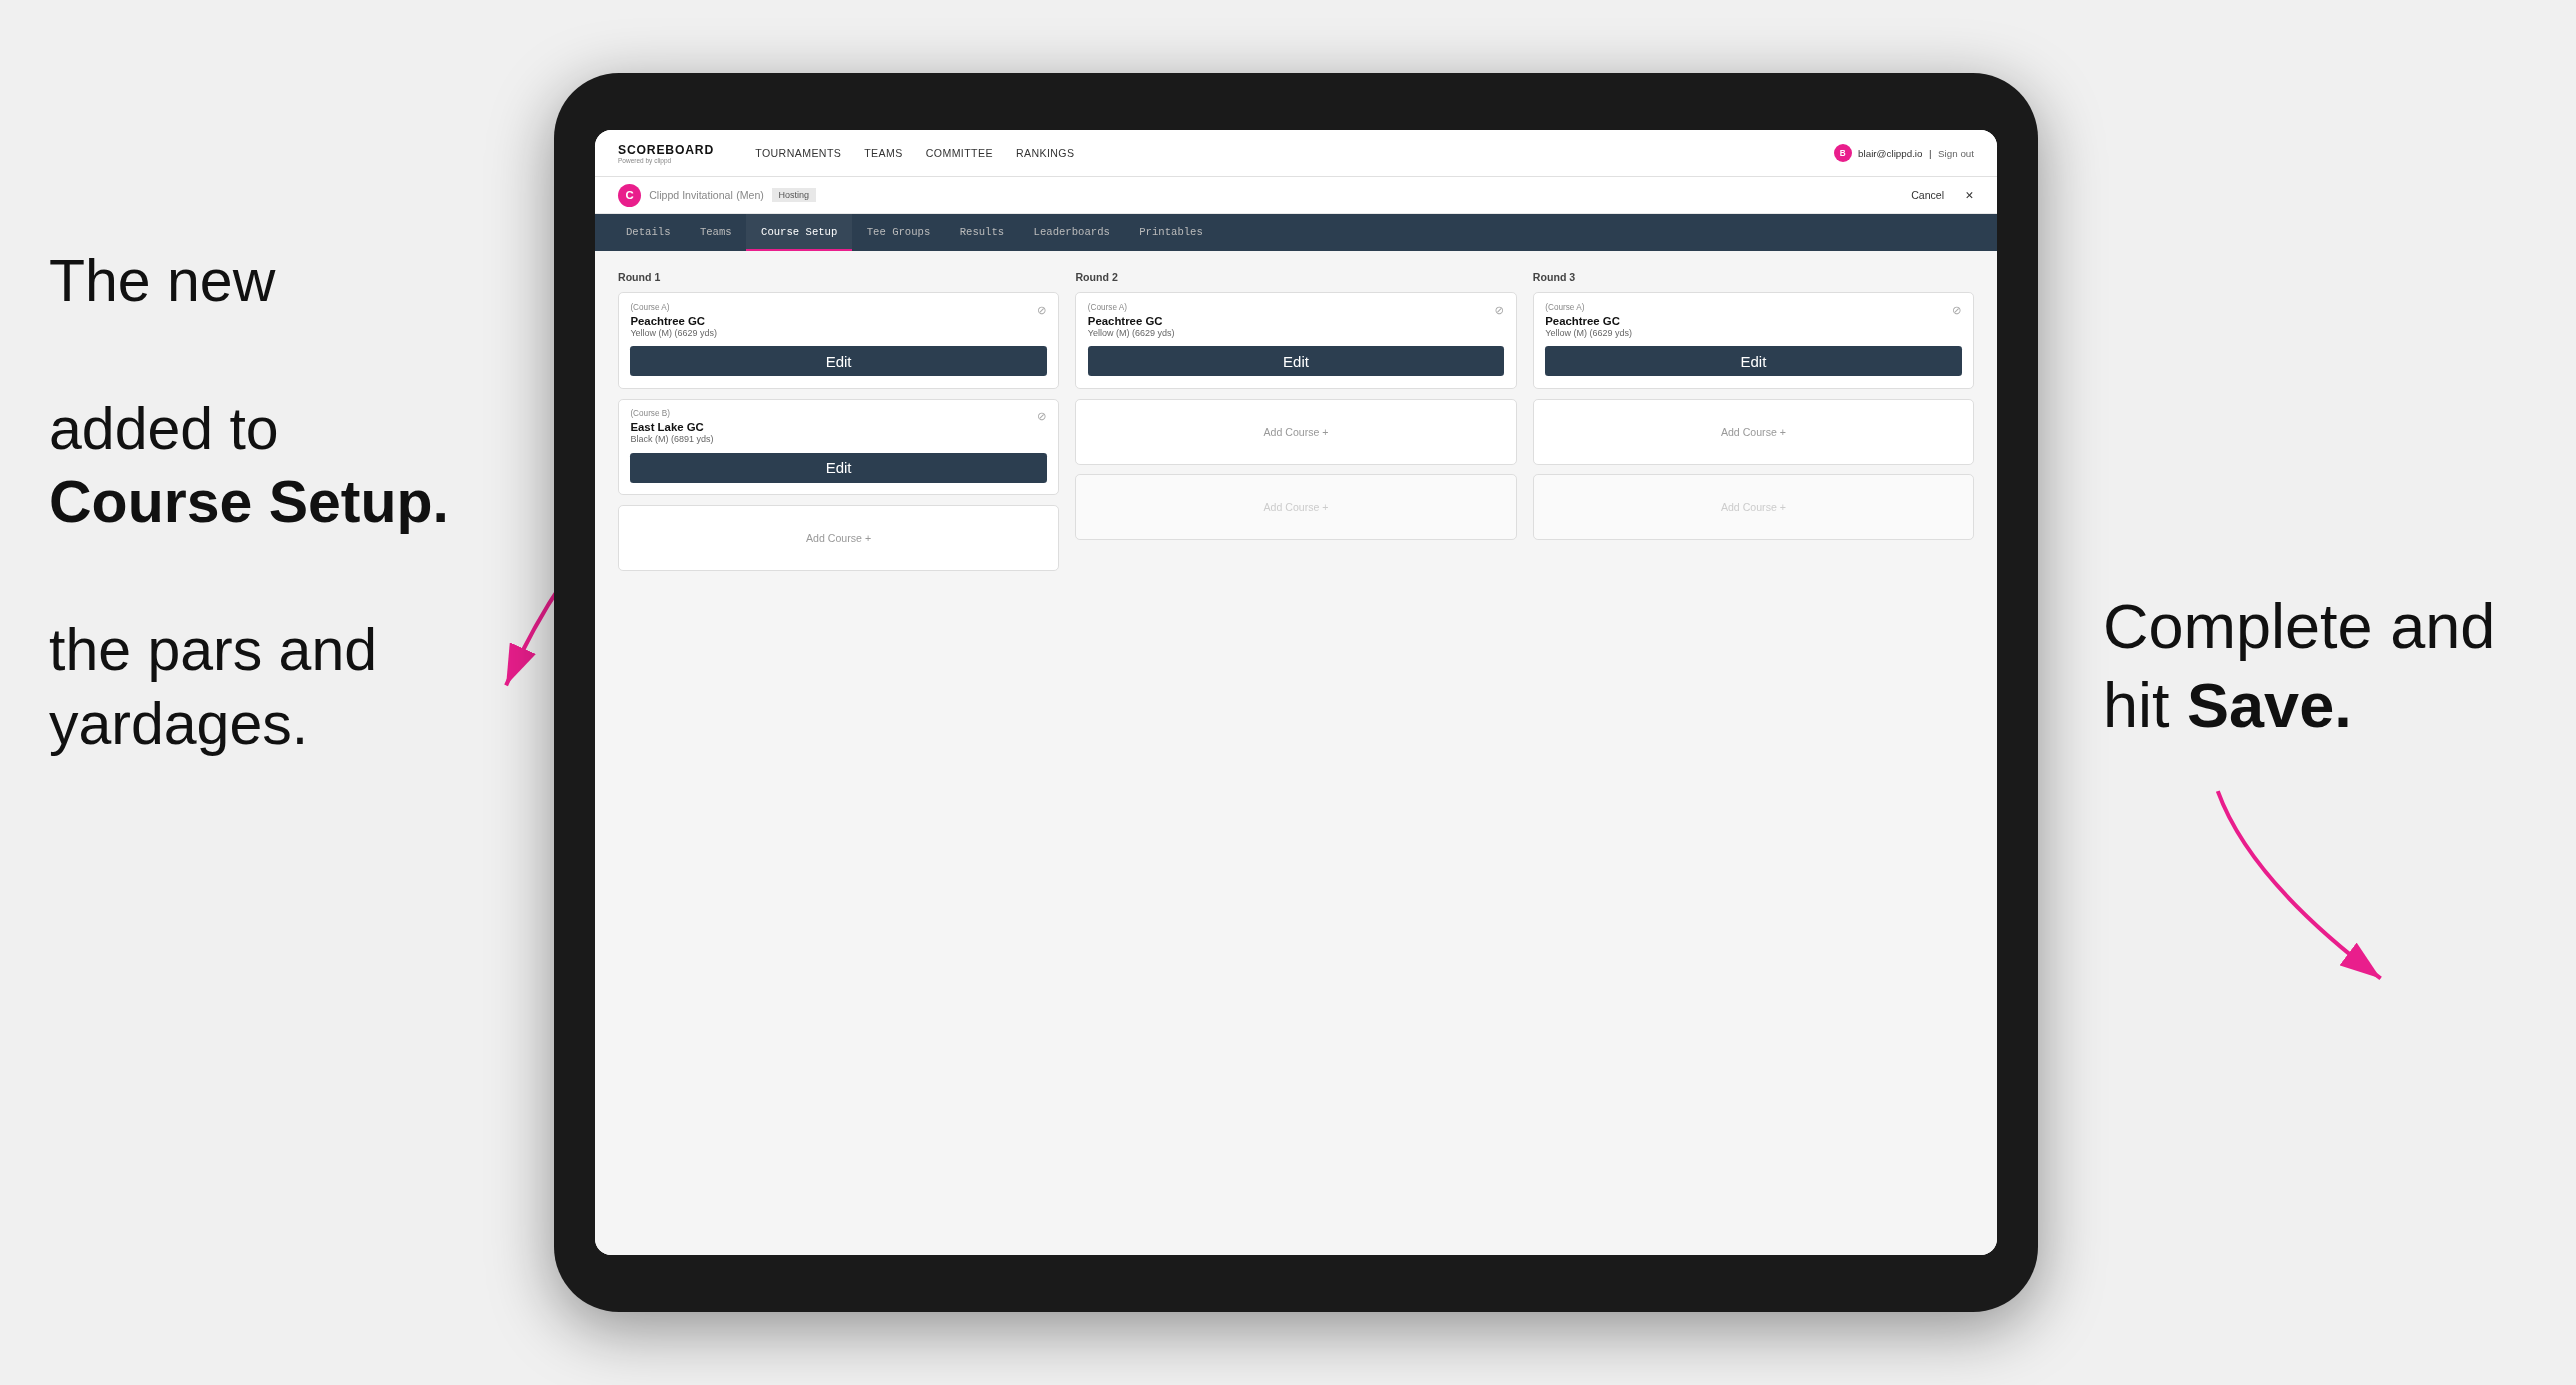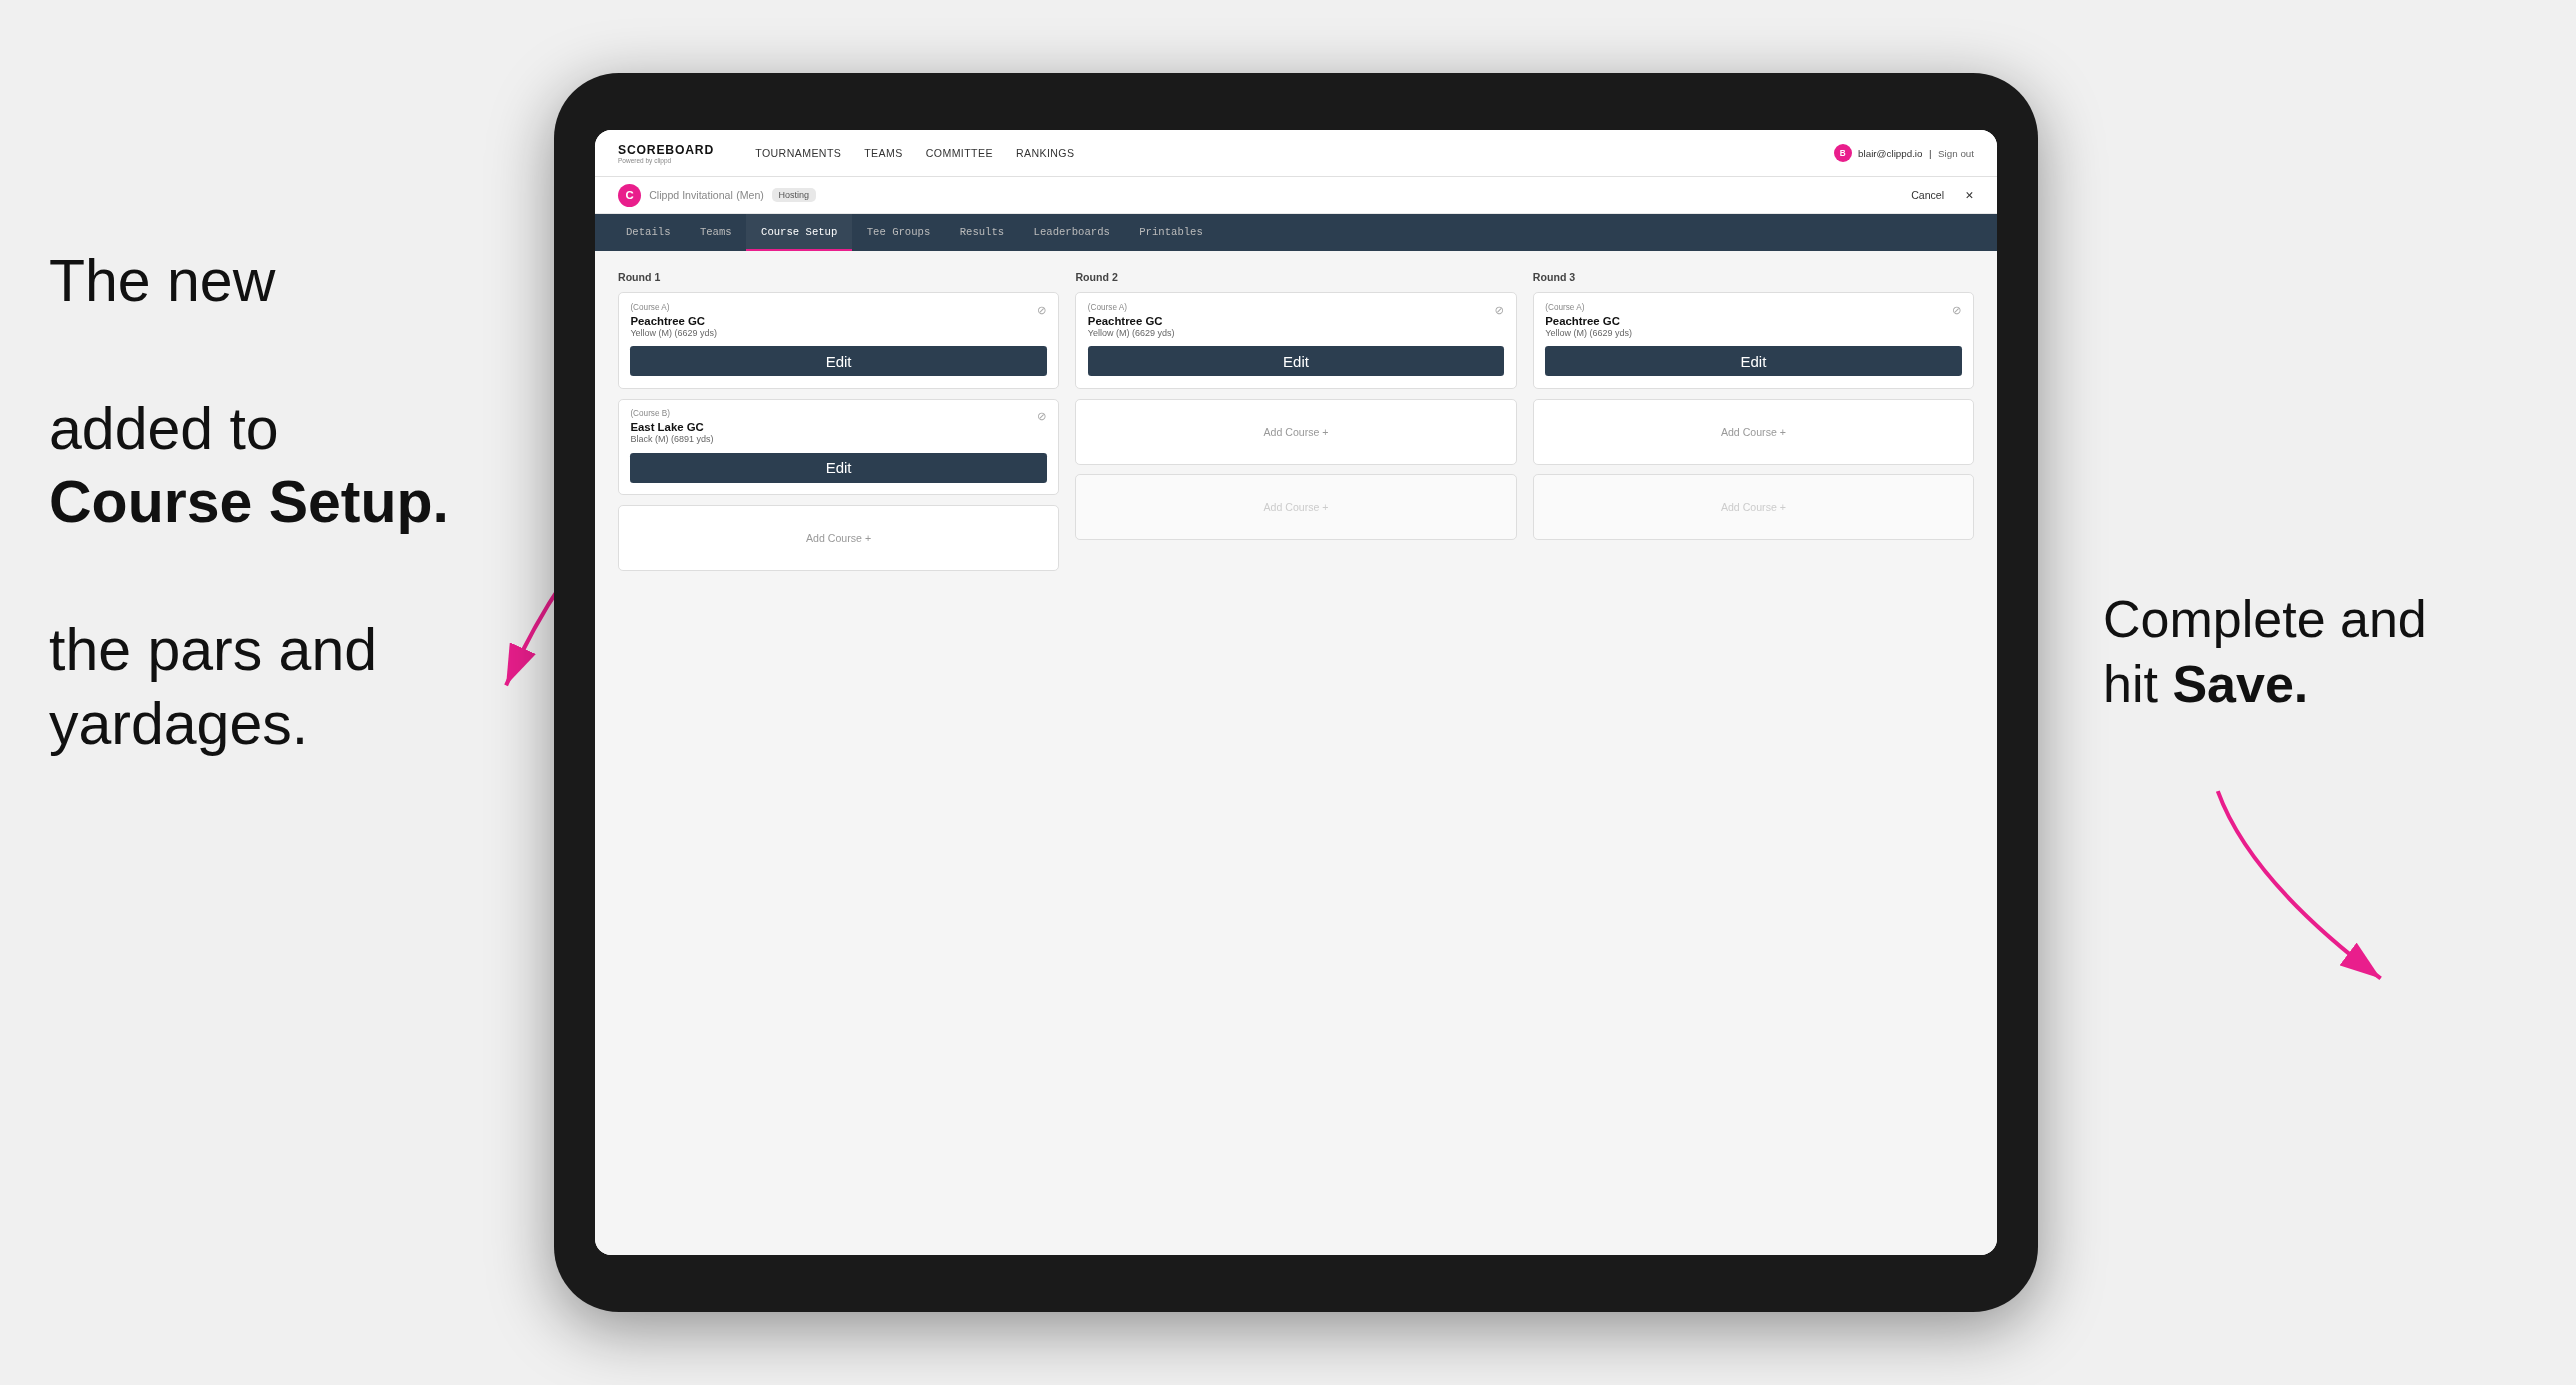--- a/index.html
+++ b/index.html
@@ -22,21 +22,21 @@
       color: #111;
       width: 489px;
     }
     .annotation-left strong { font-weight: 900; }
 
     
     .annotation-right {
       position: absolute;
       right: 65px;
       top: 587px;
-      font-size: 52px;
+      font-size: 63px;
       line-height: 1.25;
       color: #111;
       width: 408px;
       text-align: left;
     }
     .annotation-right strong { font-weight: 900; }
 
     
     .tablet-frame {
       position: absolute;
@@ -176,21 +176,21 @@
       color: #888;
       font-size: 10.6px;
       font-weight: 400;
     }
 
     .hosting-badge {
       background: #e8e8e8;
       color: #555;
       font-size: 9px;
       padding: 1.6px 6.5px;
-      border-radius: 5px;
+      border-radius: 0;
     }
 
     .cancel-btn {
       display: flex;
       align-items: flex-end;
       gap: 21px;
       font-size: 10.6px;
       color: #333;
       cursor: pointer;
     }

